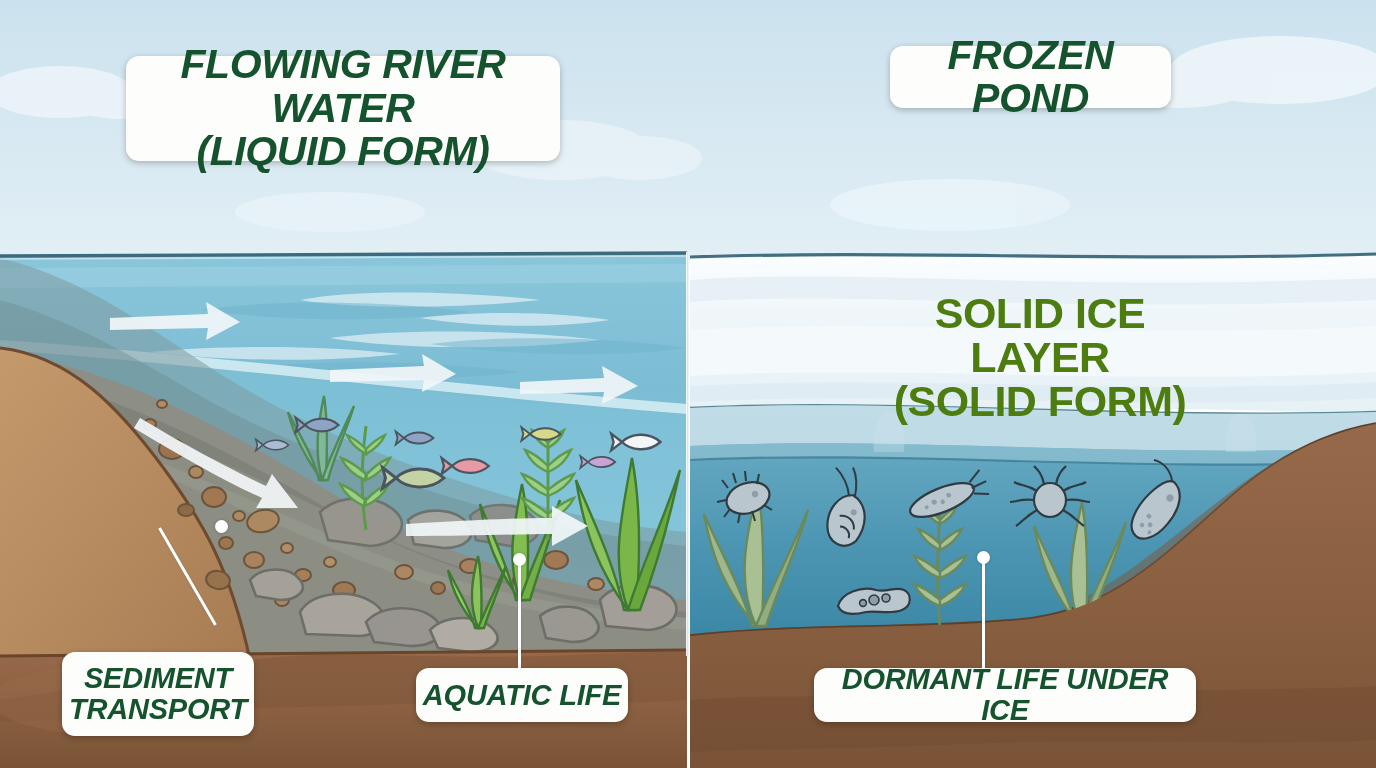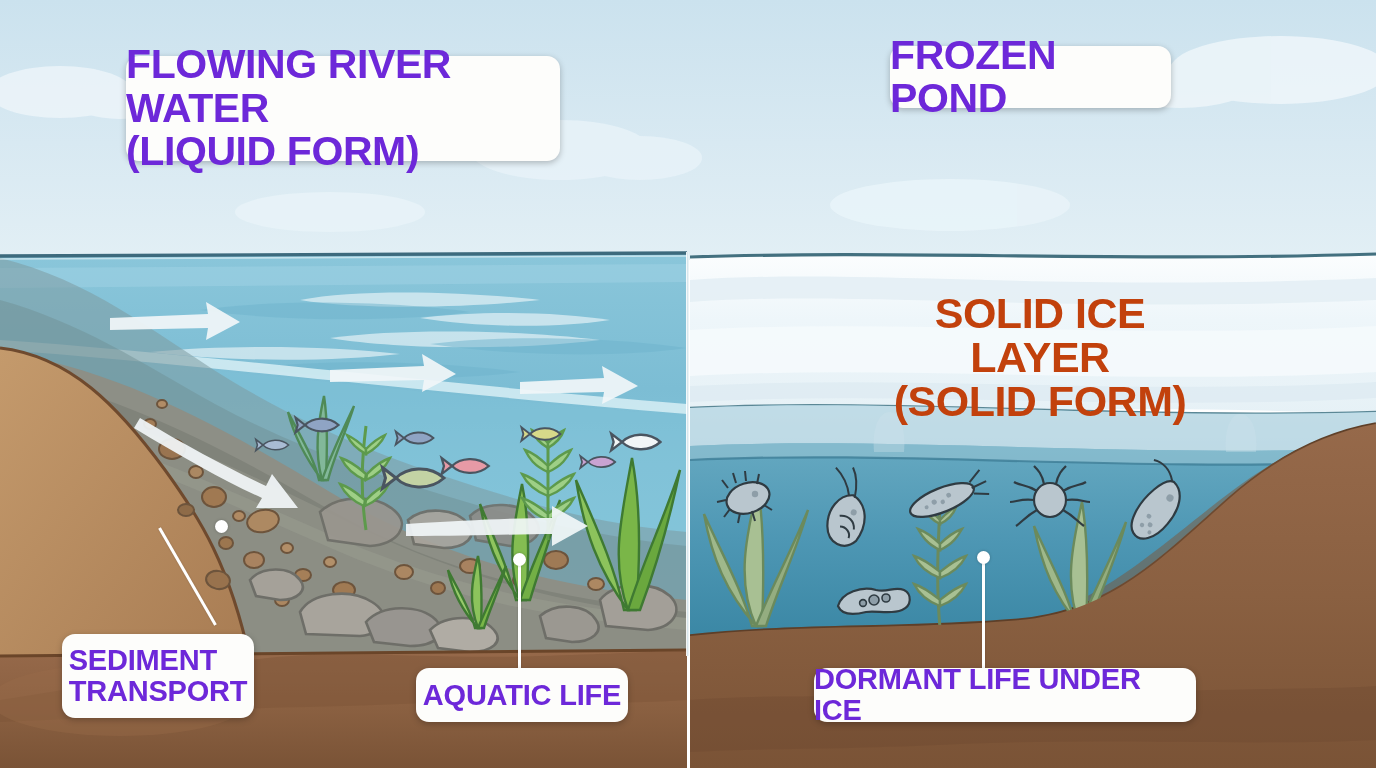--- a/index.html
+++ b/index.html
@@ -8,37 +8,39 @@
        font-family:"Liberation Sans","DejaVu Sans",sans-serif;}
   #stage{position:relative;width:1376px;height:768px;overflow:hidden;}
   #scene{position:absolute;inset:0;}
 
   
   .chip{
     position:absolute;
     background:#fdfdfb;
     border-radius:13px;
     box-shadow:0 2px 6px rgba(0,0,0,.25);
-    color:#6d28d9;
+    color:#14532d;
     font-weight:700;
+    text-align:center;
     letter-spacing:.2px;
     line-height:1.06;
     display:flex;
     align-items:center;
     justify-content:center;
     white-space:pre-line;
     z-index:40;
+    font-style:italic;
   }
   .chip.title{font-size:41px;letter-spacing:-.4px;}
   .chip.small{font-size:29px;letter-spacing:-.2px;}
 
   
   .plainlabel{
     position:absolute;
-    color:#c2410c;
+    color:#4d7c0f;
     font-weight:700;
     font-size:43px;
     line-height:1.02;
     text-align:center;
     white-space:pre-line;
     letter-spacing:-.5px;
     z-index:40;
   }
 
   .leader{position:absolute;background:#ffffff;z-index:35;
@@ -453,20 +455,20 @@
   <div class="dot" style="left:977px;top:551px;"></div>
 
   <div class="chip title" style="left:126px;top:56px;width:434px;height:105px;">FLOWING RIVER WATER
 (LIQUID FORM)</div>
 
   <div class="chip title" style="left:890px;top:46px;width:281px;height:62px;">FROZEN POND</div>
 
   <div class="plainlabel" style="left:880px;top:292px;width:320px;">SOLID ICE LAYER
 (SOLID FORM)</div>
 
-  <div class="chip small" style="left:62px;top:634px;width:192px;height:84px;border-radius:13px;">SEDIMENT
+  <div class="chip small" style="left:62px;top:652px;width:192px;height:84px;border-radius:13px;">SEDIMENT
 TRANSPORT</div>
 
   <div class="chip small" style="left:416px;top:668px;width:212px;height:54px;">AQUATIC LIFE</div>
 
   <div class="chip small" style="left:794px;top:668px;width:382px;height:54px;margin-left:20px;">DORMANT LIFE UNDER ICE</div>
 
 </div>
 
 </body></html>

